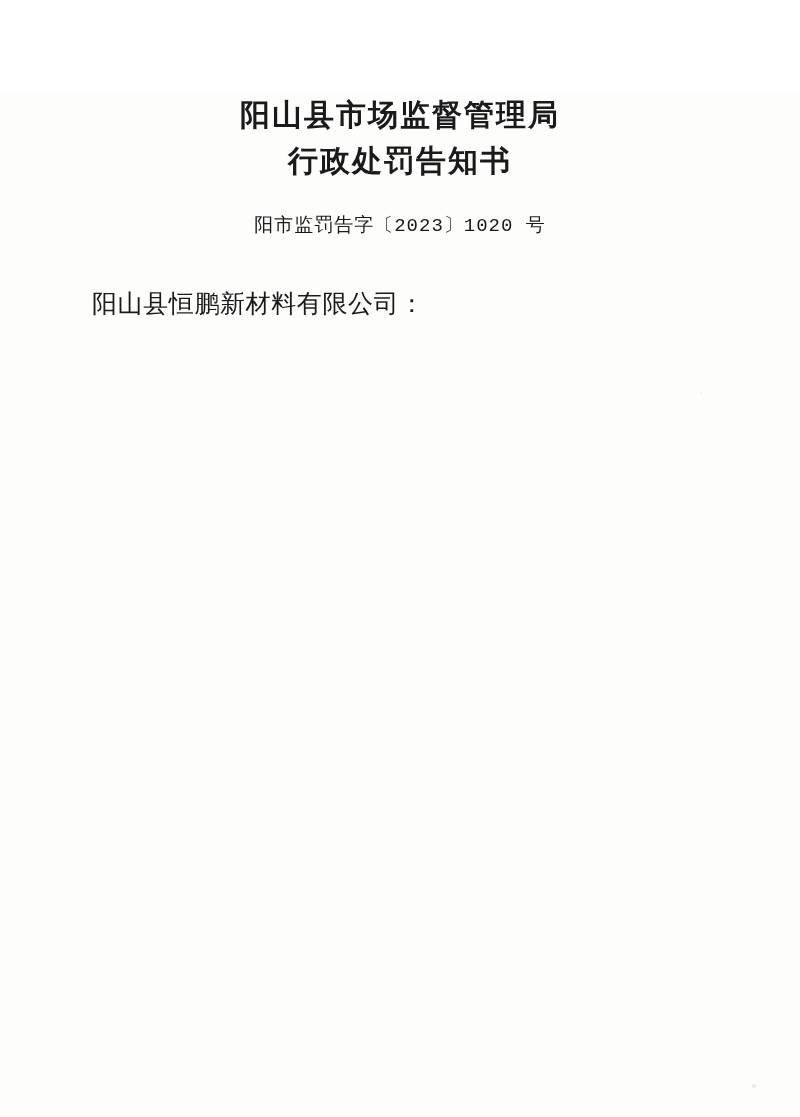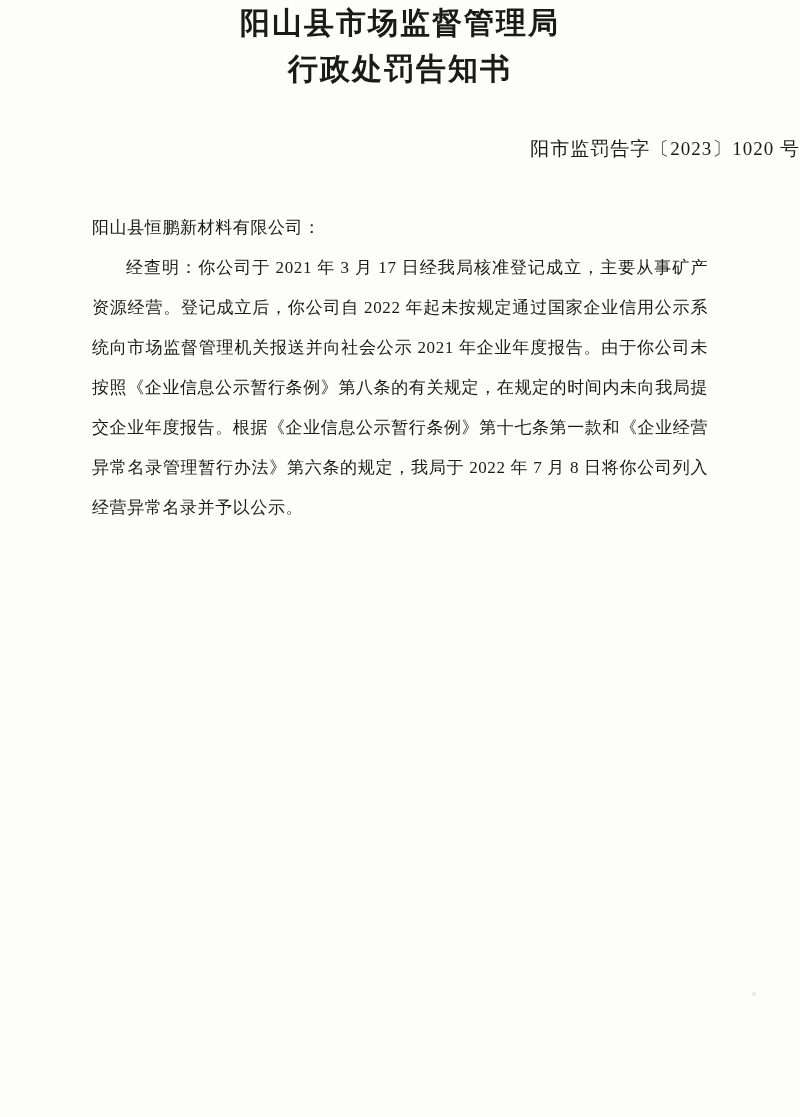--- a/index.html
+++ b/index.html
@@ -33,36 +33,37 @@
   .sp1 { left: 355px; top: 16px;  width: 3px; height: 3px; }
   .sp2 { left: 752px; top: 992px; width: 4px; height: 4px; opacity:.45;}
   .sp4 { left: 700px; top: 300px; width: 2px; height: 2px; opacity:.3;}
 
   .doc-title {
     text-align: center;
     font-size: 30px;
     font-weight: bold;
     letter-spacing: 2px;
     line-height: 46px;
+    margin-top: 92px;
     font-family: "DejaVu Serif", "Liberation Serif", serif;
   }
   .doc-title .line2 {
     display: block;
   }
   .doc-number {
-    text-align: right;
+    text-align: center;
     font-size: 19px;
     letter-spacing: 1px;
-    margin-top: 44px;
-    font-family: Liberation Serif, serif;
+    margin-top: 28px;
+    font-family: Liberation Mono, monospace;
   }
 
   .body-text {
     margin: 46px 92px 0 92px;
-    font-size: 17px;
+    font-size: 25px;
     line-height: 40px;
     text-align: justify;
     text-justify: inter-ideograph;
     letter-spacing: 0.6px;
   }
   .addressee {
     margin-bottom: 2px;
   }
   .para {
     text-indent: 2em;
@@ -81,16 +82,15 @@
 
   <div class="doc-title">
     <span>阳山县市场监督管理局</span>
     <span class="line2">行政处罚告知书</span>
   </div>
 
   <div class="doc-number">阳市监罚告字〔2023〕1020 号</div>
 
   <div class="body-text">
     <p class="para addressee" style="text-indent:0">阳山县恒鹏新材料有限公司：</p>
-    <p class="para">经查明：你公司于 2021 年 3 月 17 日经我局核准登记成立，主要从事矿产资源经营。登记成立后，你公司自 2022 年起未按规定通过国家企业信用公示系统向市场监督管理机关报送并向社会公示 2021 年企业年度报告。由于你公司未按照《企业信息公示暂行条例》第八条的有关规定，在规定的时间内未向我局提交企业年度报告。根据《企业信息公示暂行条例》第十七条第一款和《企业经营异常名录管理暂行办法》第六条的规定，我局于 2022 年 7 月 8 日将你公司列入经营异常名录并予以公示。</p>
   </div>
 
 </div>
 
 </body></html>

